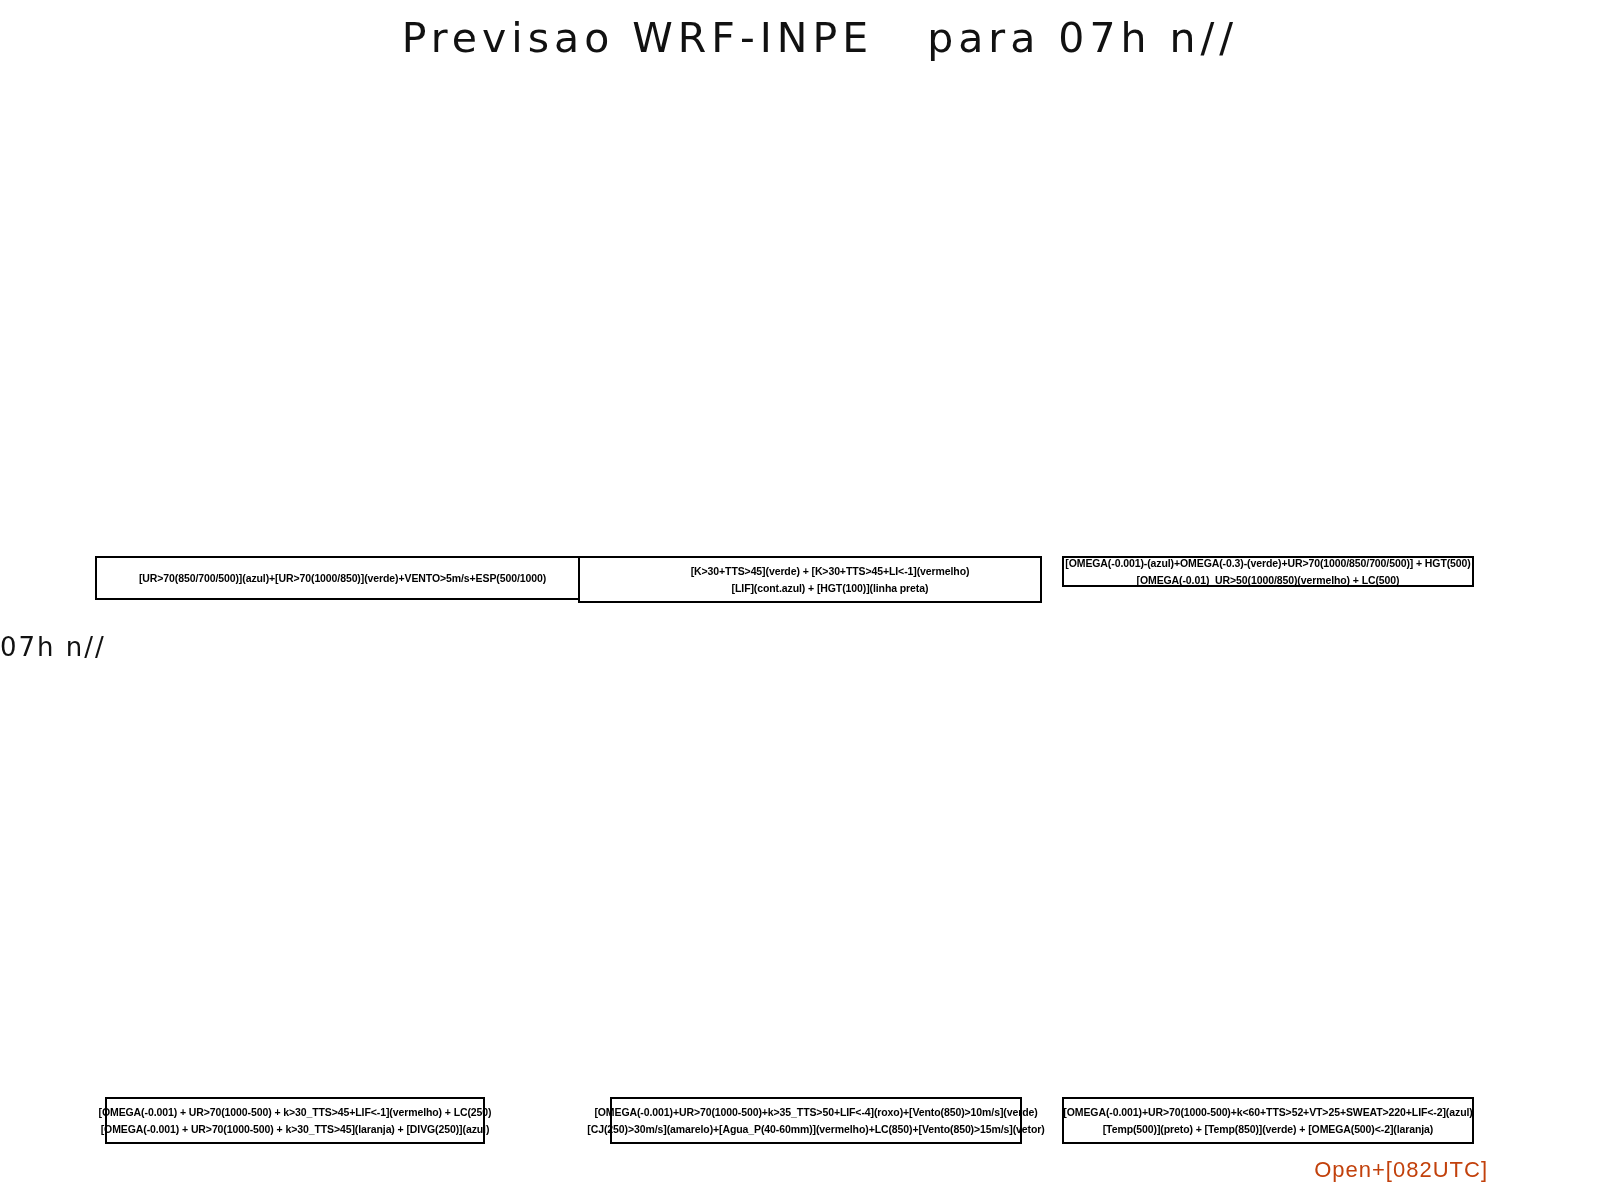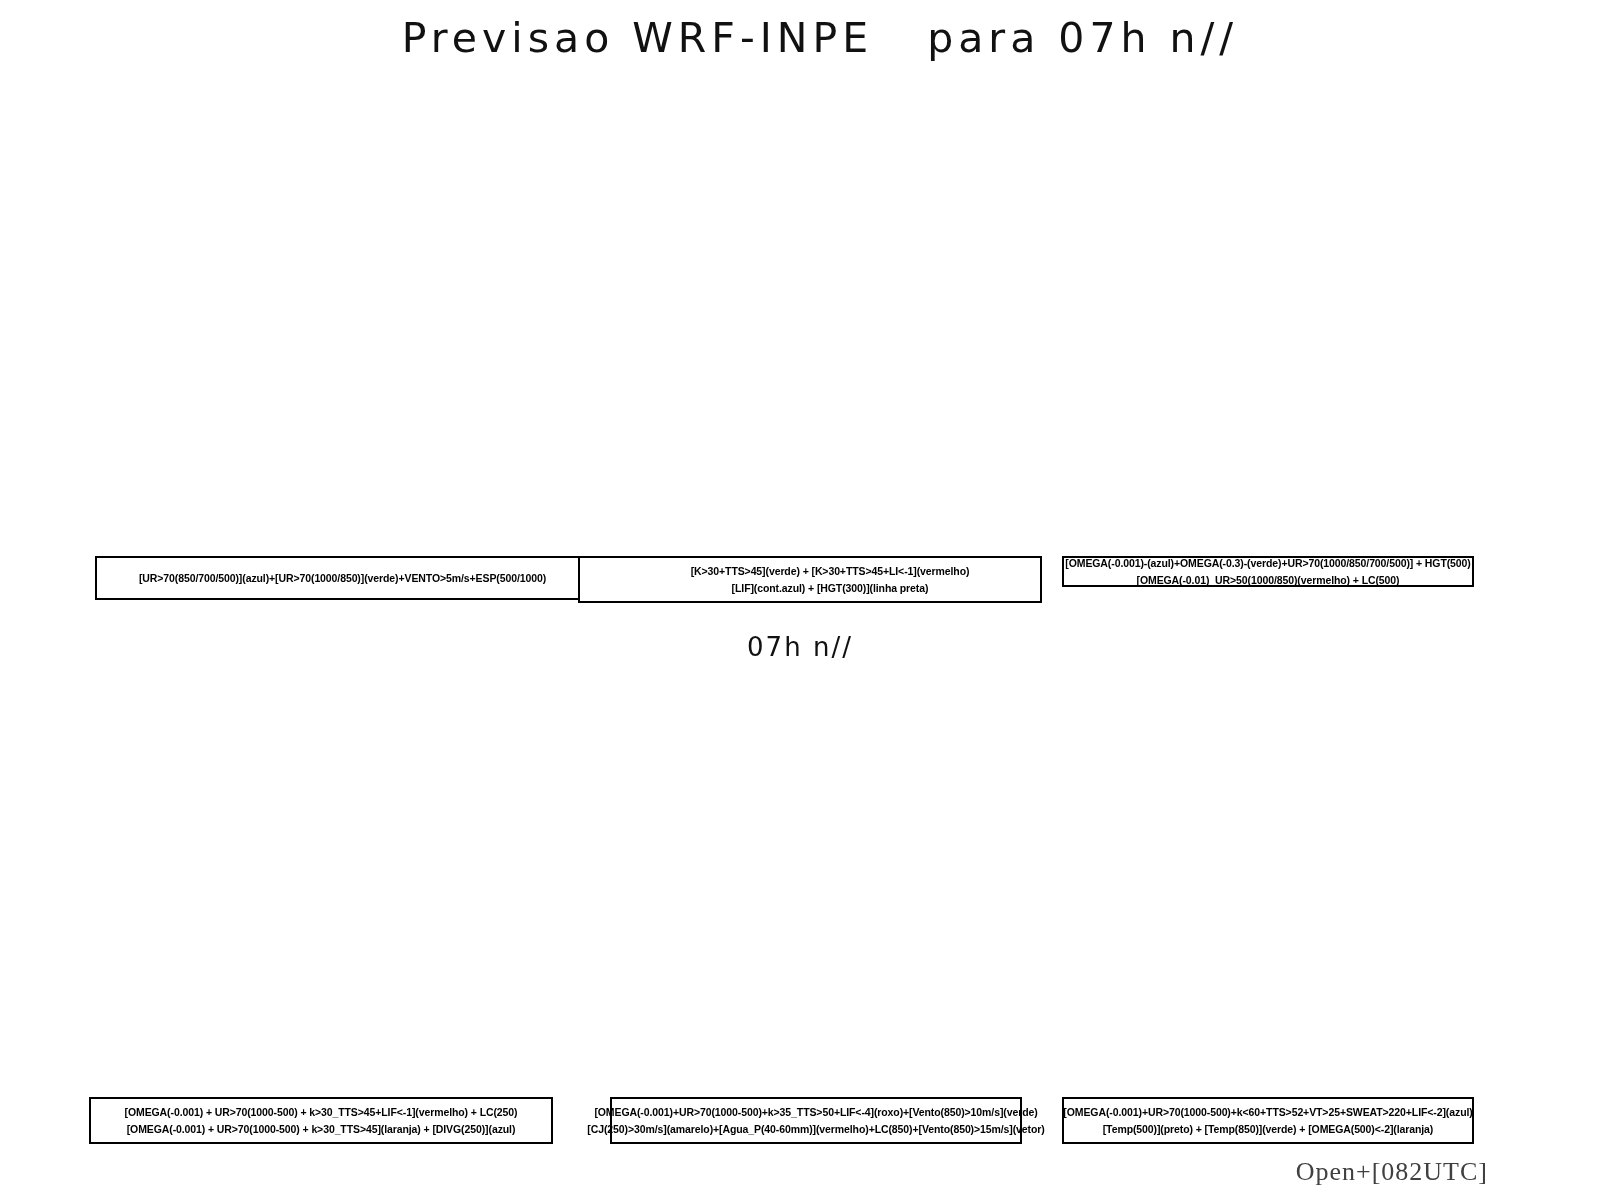--- a/index.html
+++ b/index.html
@@ -31,21 +31,21 @@
     white-space: pre;
     padding-left: 20px;
   }
 
   
   .mid-subtitle {
     position: absolute;
     top: 632px;
     left: 0;
     width: 1600px;
-    text-align: center;
+    text-align: left;
     font-family: "DejaVu Sans", sans-serif;
     font-size: 26px;
     font-weight: 400;
     letter-spacing: 2px;
     color: #111111;
     white-space: pre;
   }
 
   
   .legend-box {
@@ -70,48 +70,48 @@
   .legend-box .line {
     display: block;
   }
 
   
   #legend-1 { left: 95px;  top: 556px; width: 495px; height: 44px; }
   #legend-2 { left: 578px; top: 556px; width: 464px; height: 47px; padding-left: 44px; }
   #legend-3 { left: 1062px;top: 556px; width: 412px; height: 31px; }
 
   
-  #legend-4 { left: 89px;  top: 1097px; width: 464px; height: 47px; }
+  #legend-4 { left: 105px;  top: 1097px; width: 380px; height: 47px; }
   #legend-5 { left: 578px; top: 1097px; width: 412px; height: 47px; margin-left: 32px; }
   #legend-6 { left: 1062px;top: 1097px; width: 412px; height: 47px; }
 
   
   .footer-note {
     position: absolute;
     right: 112px;
     top: 1157px;
-    font-family: Liberation Serif, serif;
-    font-size: 26px;
+    font-family: Liberation Sans, sans-serif;
+    font-size: 22px;
     letter-spacing: 1px;
-    color: #404040;
+    color: #c2410c;
     white-space: pre;
   }
 </style>
 </head>
 <body>
 
 <div class="main-title">Previsao WRF-INPE   para 07h n//</div>
 
 <div class="legend-box" id="legend-1">
   <span class="line">[UR&gt;70(850/700/500)](azul)+[UR&gt;70(1000/850)](verde)+VENTO&gt;5m/s+ESP(500/1000)</span>
 </div>
 
 <div class="legend-box" id="legend-2">
   <span class="line">[K&gt;30+TTS&gt;45](verde)  +  [K&gt;30+TTS&gt;45+LI&lt;-1](vermelho)</span>
-  <span class="line">[LIF](cont.azul)  +  [HGT(300)](linha  preta)</span>
+  <span class="line">[LIF](cont.azul)  +  [HGT(100)](linha  preta)</span>
 </div>
 
 <div class="legend-box" id="legend-3">
   <span class="line">[OMEGA(-0.001)-(azul)+OMEGA(-0.3)-(verde)+UR&gt;70(1000/850/700/500)]  +  HGT(500)</span>
   <span class="line">[OMEGA(-0.01)_UR&gt;50(1000/850)(vermelho)  +  LC(500)</span>
 </div>
 
 <div class="mid-subtitle">07h n//</div>
 
 <div class="legend-box" id="legend-4">

